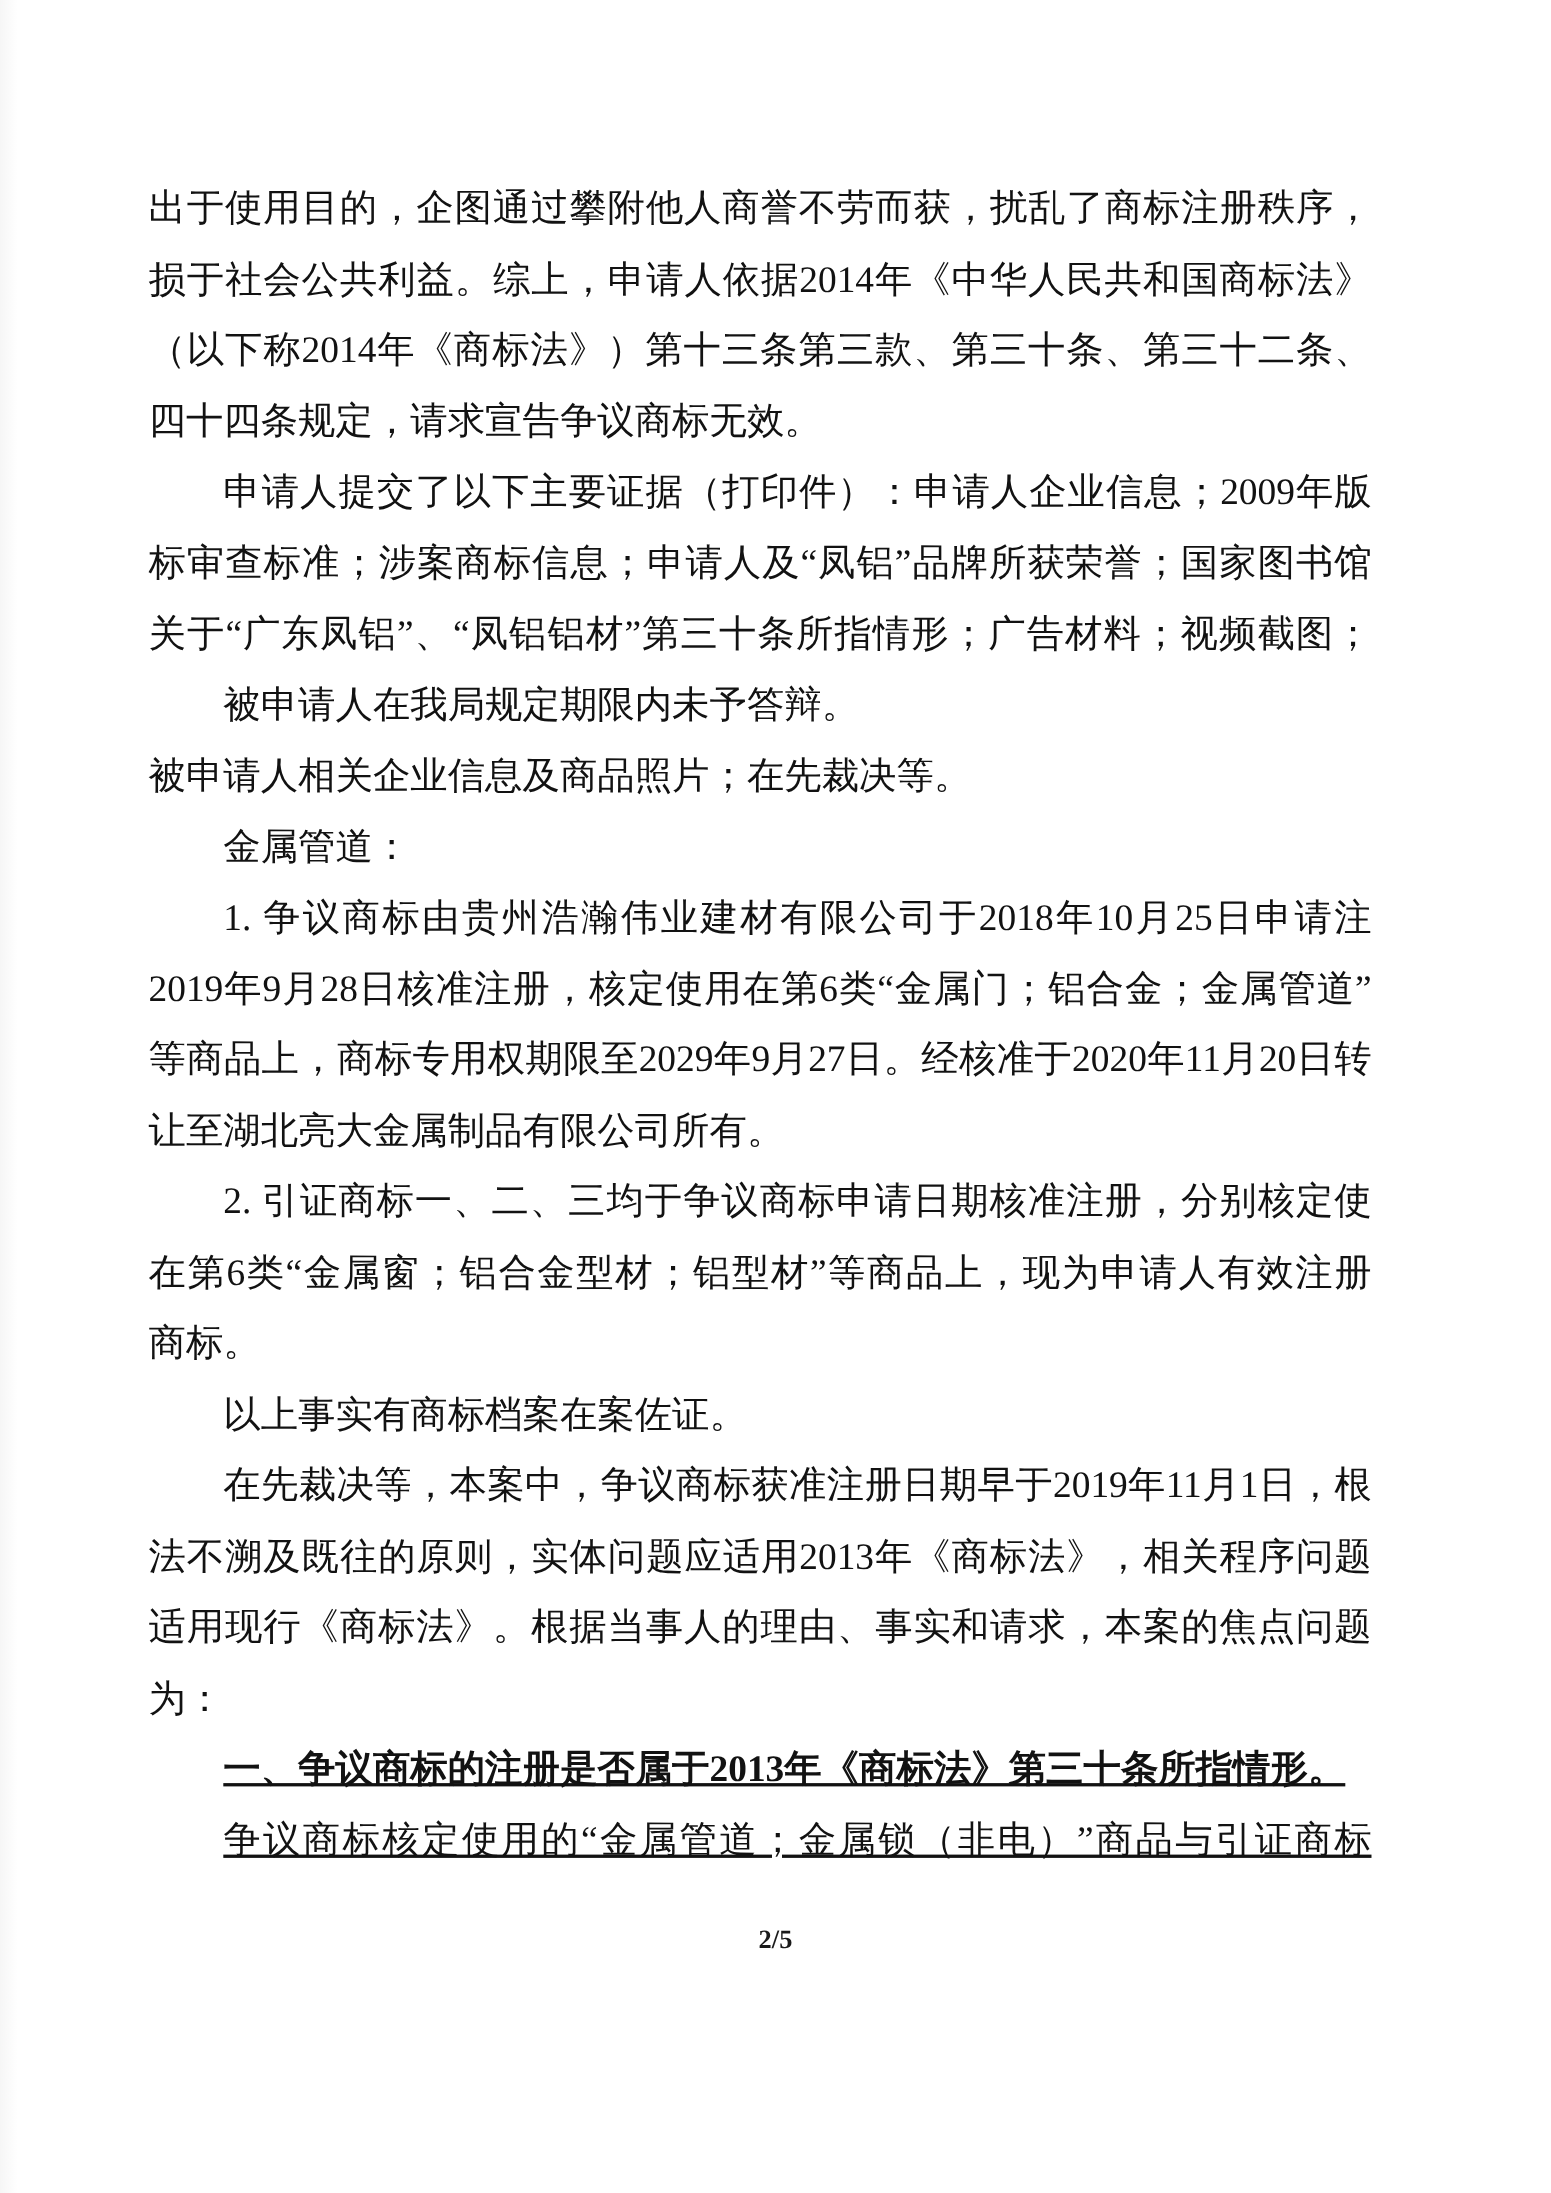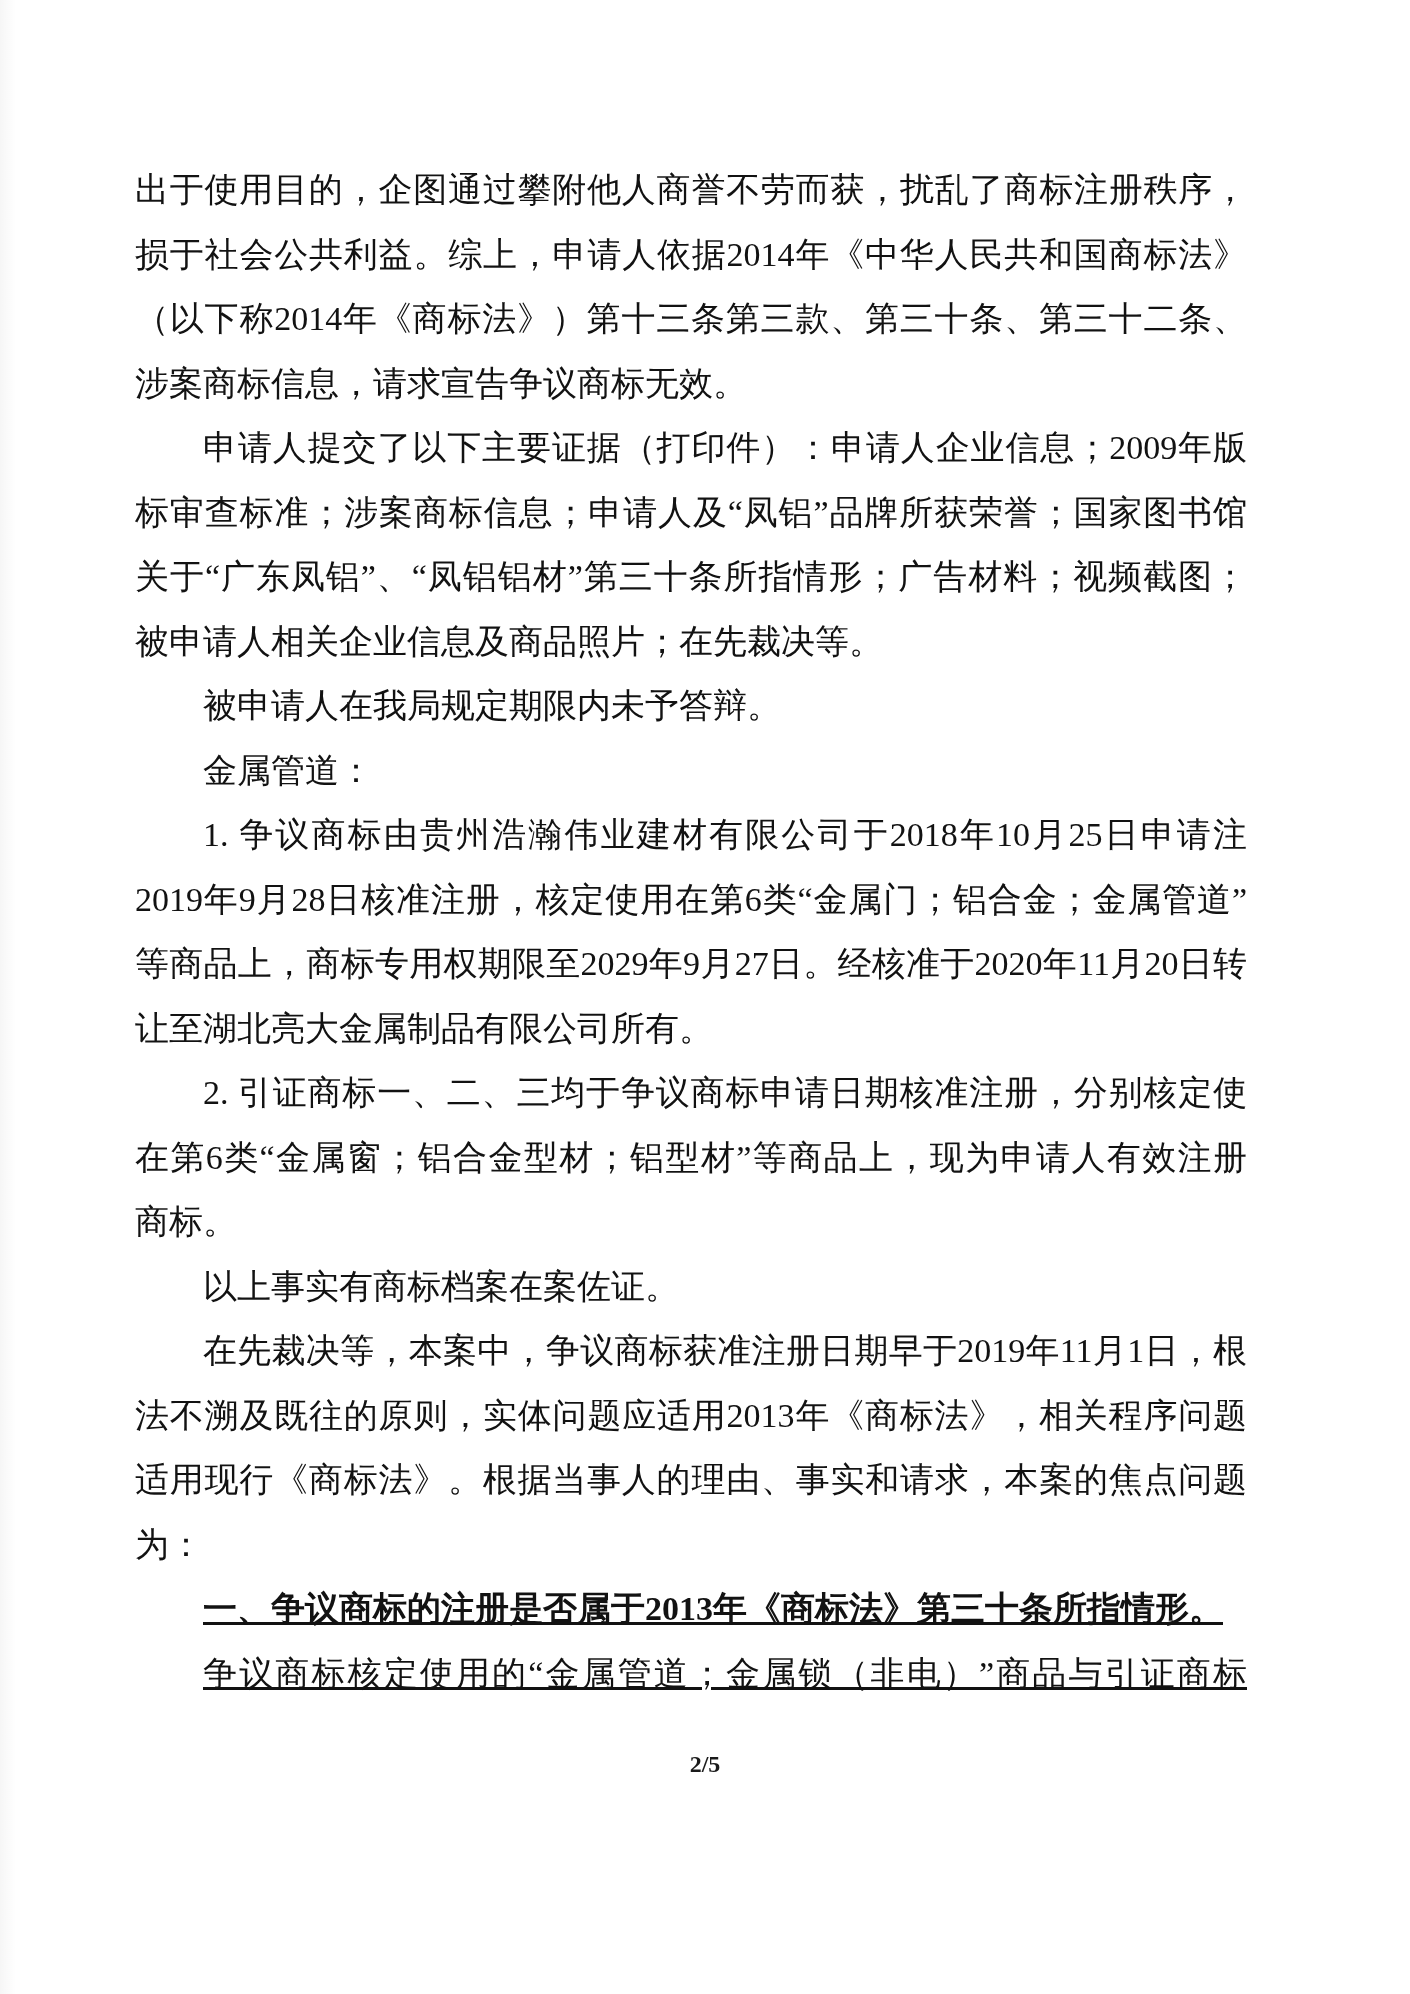--- a/index.html
+++ b/index.html
@@ -70,26 +70,26 @@
 </head>
 <body>
 
 <div class="page">
   <div class="edge-shade"></div>
 
   <div class="doc-body">
       <div class="line j">出于使用目的，企图通过攀附他人商誉不劳而获，扰乱了商标注册秩序，有</div>
       <div class="line j">损于社会公共利益。综上，申请人依据2014年《中华人民共和国商标法》</div>
       <div class="line j">（以下称2014年《商标法》）第十三条第三款、第三十条、第三十二条、第</div>
-      <div class="line">涉案商标信息，请求宣告争议商标无效。</div>
+      <div class="line">四十四条规定，请求宣告争议商标无效。</div>
       <div class="line j" style="text-indent: 2em;">申请人提交了以下主要证据（打印件）：申请人企业信息；2009年版商</div>
       <div class="line j">标审查标准；涉案商标信息；申请人及“凤铝”品牌所获荣誉；国家图书馆</div>
       <div class="line j">关于“广东凤铝”、“凤铝铝材”第三十条所指情形；广告材料；视频截图；</div>
+      <div class="line" style="text-indent: 2em;">被申请人在我局规定期限内未予答辩。</div>
       <div class="line">被申请人相关企业信息及商品照片；在先裁决等。</div>
-      <div class="line" style="text-indent: 2em;">被申请人在我局规定期限内未予答辩。</div>
       <div class="line" style="text-indent: 2em;">金属管道：</div>
       <div class="line j" style="text-indent: 2em;">1. 争议商标由贵州浩瀚伟业建材有限公司于2018年10月25日申请注册，</div>
       <div class="line j">2019年9月28日核准注册，核定使用在第6类“金属门；铝合金；金属管道”</div>
       <div class="line j">等商品上，商标专用权期限至2029年9月27日。经核准于2020年11月20日转</div>
       <div class="line">让至湖北亮大金属制品有限公司所有。</div>
       <div class="line j" style="text-indent: 2em;">2. 引证商标一、二、三均于争议商标申请日期核准注册，分别核定使用</div>
       <div class="line j">在第6类“金属窗；铝合金型材；铝型材”等商品上，现为申请人有效注册</div>
       <div class="line">商标。</div>
       <div class="line" style="text-indent: 2em;">以上事实有商标档案在案佐证。</div>
       <div class="line j" style="text-indent: 2em;">在先裁决等，本案中，争议商标获准注册日期早于2019年11月1日，根据</div>

